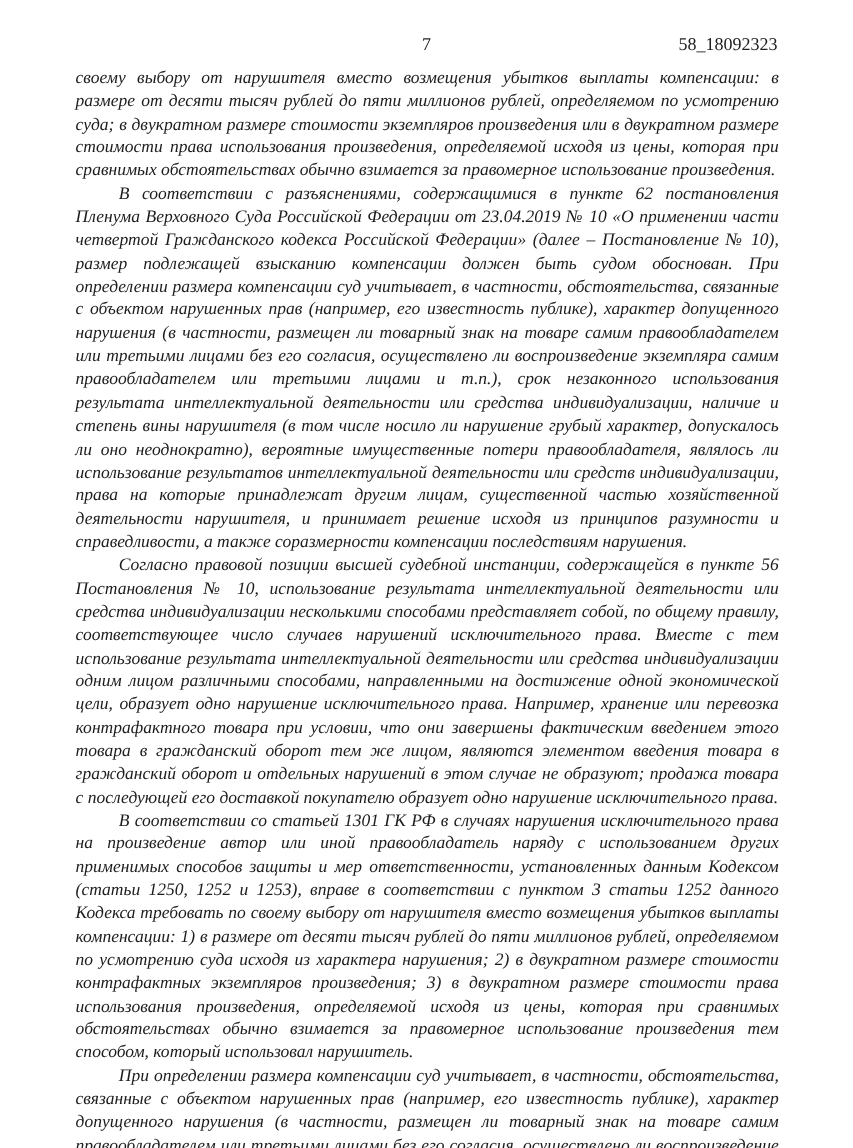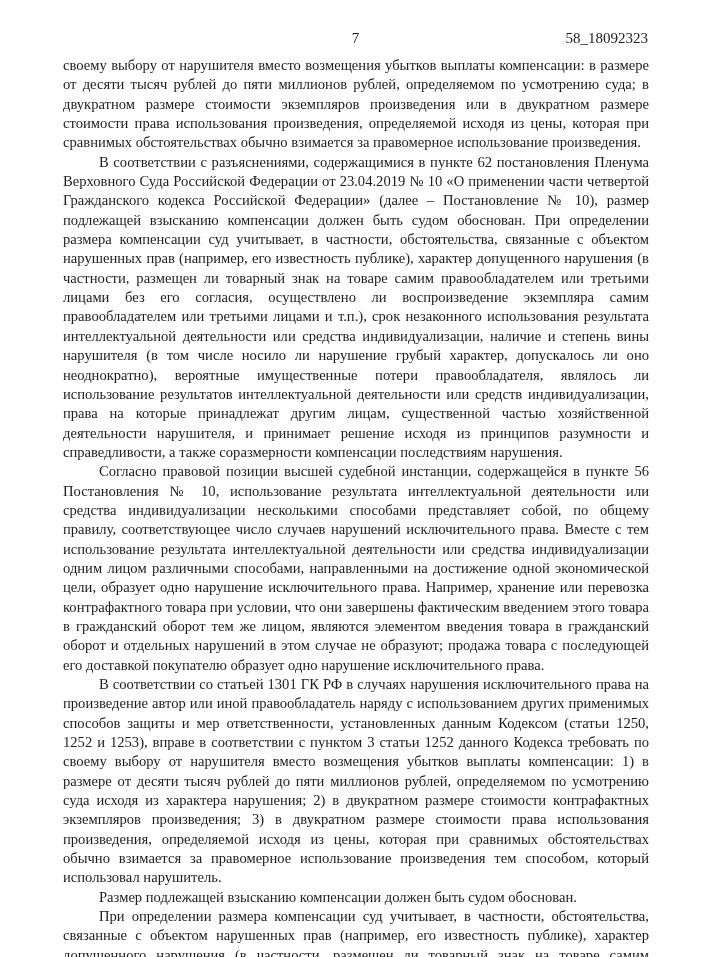--- a/index.html
+++ b/index.html
@@ -43,20 +43,21 @@
     top: 56px;
     left: 63px;
     width: 586px;
     font-size: 14.6px;
     line-height: 19.35px;
     text-align: justify;
   }
   .doc-body p {
     margin: 0;
     padding: 0;
+    font-style: italic;
   }
   .doc-body p.indent {
     text-indent: 36px;
   }
   .doc-body p.no-indent {
     text-indent: 0;
   }
 </style>
 </head>
 <body>
@@ -64,16 +65,15 @@
 <div class="page">
   <div class="page-header">
     <span class="page-number">7</span>
     <span class="case-number">58_18092323</span>
   </div>
   <div class="doc-body">
     <p class="no-indent">своему выбору от нарушителя вместо возмещения убытков выплаты компенсации: в размере от десяти тысяч рублей до пяти миллионов рублей, определяемом по усмотрению суда; в двукратном размере стоимости экземпляров произведения или в двукратном размере стоимости права использования произведения, определяемой исходя из цены, которая при сравнимых обстоятельствах обычно взимается за правомерное использование произведения.</p>
     <p class="indent">В соответствии с разъяснениями, содержащимися в пункте 62 постановления Пленума Верховного Суда Российской Федерации от 23.04.2019 № 10 «О применении части четвертой Гражданского кодекса Российской Федерации» (далее – Постановление № 10), размер подлежащей взысканию компенсации должен быть судом обоснован. При определении размера компенсации суд учитывает, в частности, обстоятельства, связанные с объектом нарушенных прав (например, его известность публике), характер допущенного нарушения (в частности, размещен ли товарный знак на товаре самим правообладателем или третьими лицами без его согласия, осуществлено ли воспроизведение экземпляра самим правообладателем или третьими лицами и т.п.), срок незаконного использования результата интеллектуальной деятельности или средства индивидуализации, наличие и степень вины нарушителя (в том числе носило ли нарушение грубый характер, допускалось ли оно неоднократно), вероятные имущественные потери правообладателя, являлось ли использование результатов интеллектуальной деятельности или средств индивидуализации, права на которые принадлежат другим лицам, существенной частью хозяйственной деятельности нарушителя, и принимает решение исходя из принципов разумности и справедливости, а также соразмерности компенсации последствиям нарушения.</p>
     <p class="indent">Согласно правовой позиции высшей судебной инстанции, содержащейся в пункте 56 Постановления № 10, использование результата интеллектуальной деятельности или средства индивидуализации несколькими способами представляет собой, по общему правилу, соответствующее число случаев нарушений исключительного права. Вместе с тем использование результата интеллектуальной деятельности или средства индивидуализации одним лицом различными способами, направленными на достижение одной экономической цели, образует одно нарушение исключительного права. Например, хранение или перевозка контрафактного товара при условии, что они завершены фактическим введением этого товара в гражданский оборот тем же лицом, являются элементом введения товара в гражданский оборот и отдельных нарушений в этом случае не образуют; продажа товара с последующей его доставкой покупателю образует одно нарушение исключительного права.</p>
     <p class="indent">В соответствии со статьей 1301 ГК РФ в случаях нарушения исключительного права на произведение автор или иной правообладатель наряду с использованием других применимых способов защиты и мер ответственности, установленных данным Кодексом (статьи 1250, 1252 и 1253), вправе в соответствии с пунктом 3 статьи 1252 данного Кодекса требовать по своему выбору от нарушителя вместо возмещения убытков выплаты компенсации: 1) в размере от десяти тысяч рублей до пяти миллионов рублей, определяемом по усмотрению суда исходя из характера нарушения; 2) в двукратном размере стоимости контрафактных экземпляров произведения; 3) в двукратном размере стоимости права использования произведения, определяемой исходя из цены, которая при сравнимых обстоятельствах обычно взимается за правомерное использование произведения тем способом, который использовал нарушитель.</p>
-    <p class="indent">Размер подлежащей взысканию компенсации должен быть судом обоснован.</p>
     <p class="indent">При определении размера компенсации суд учитывает, в частности, обстоятельства, связанные с объектом нарушенных прав (например, его известность публике), характер допущенного нарушения (в частности, размещен ли товарный знак на товаре самим правообладателем или третьими лицами без его согласия, осуществлено ли воспроизведение экземпляра самим правообладателем или третьими лицами и т.п.), срок незаконного использования результата интеллектуальной деятельности или средства индивидуализации,</p>
   </div>
 </div>
 
 </body></html>

